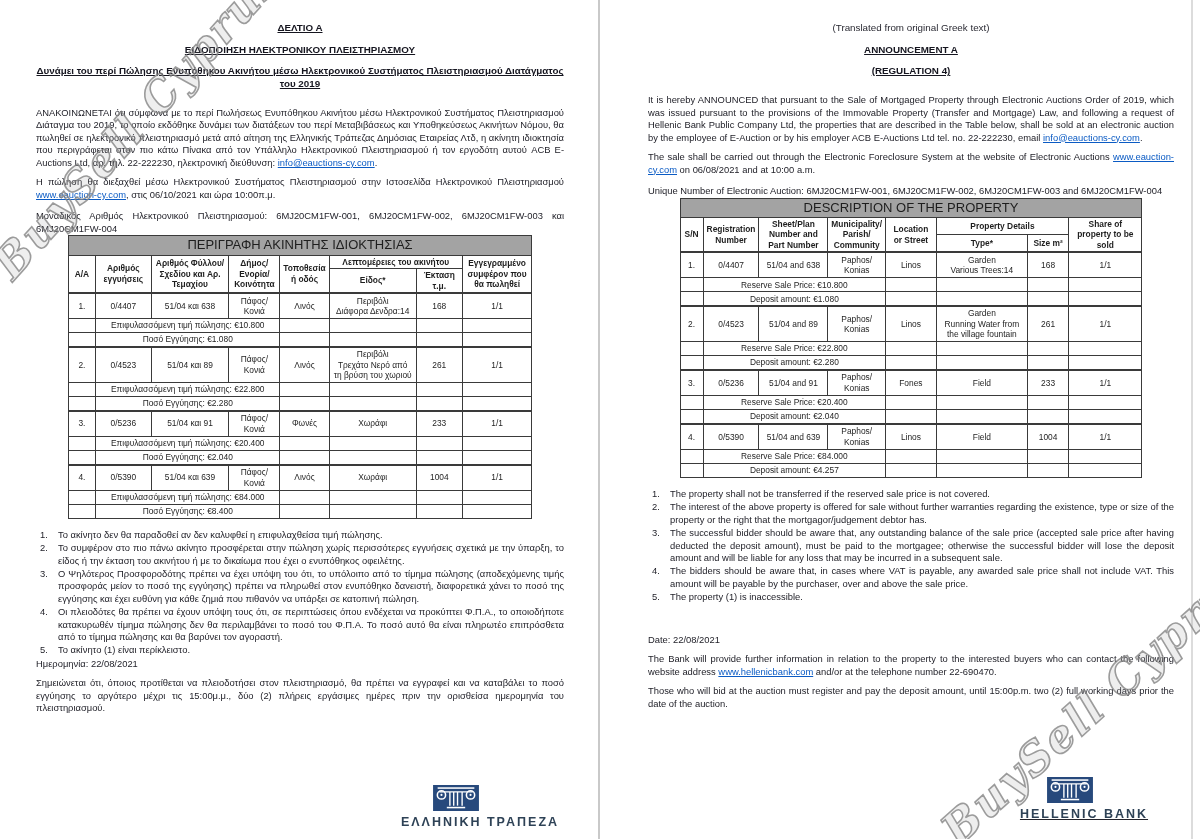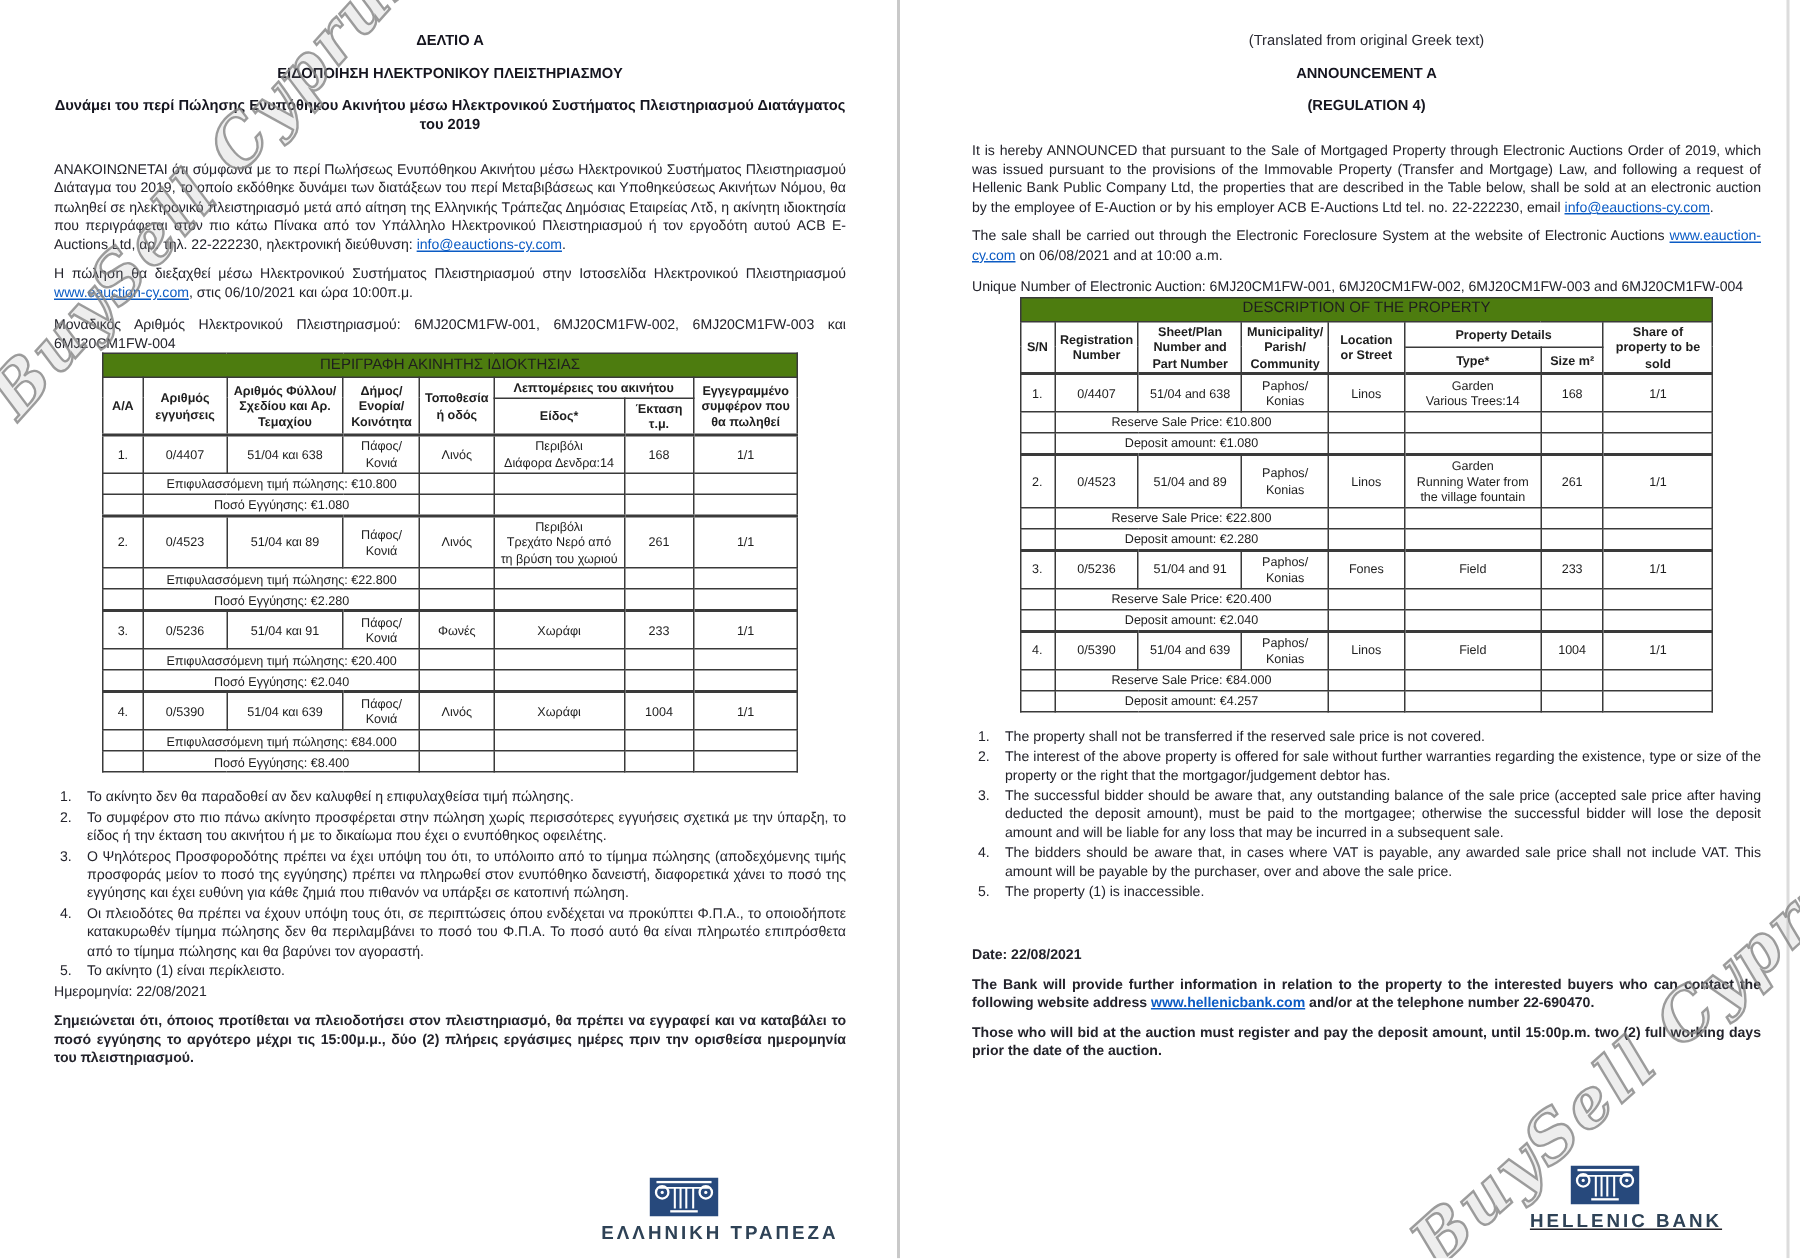--- a/index.html
+++ b/index.html
@@ -3,37 +3,37 @@
 <meta charset="utf-8">
 <style>
   html,body{margin:0;padding:0;background:#fff;}
   .sheet{position:relative;width:1200px;height:839px;background:#fff;overflow:hidden;
          font-family:"Liberation Sans",sans-serif;color:#23232b;}
   .page{position:absolute;top:0;height:839px;overflow:hidden;box-sizing:border-box;}
   .page-left{left:0;width:600px;border-right:2px solid #c9c9c9;padding:22px 34px 0 36px;}
   .page-right{left:602px;width:598px;padding:22px 26px 0 46px;}
   .edge-line{position:absolute;top:0;bottom:0;right:7px;width:2px;background:#dcdcdc;}
 
-  .chead{text-align:center;font-weight:bold;
+  .chead{text-align:center;font-weight:bold;text-decoration:underline;
          font-size:9.8px;margin:0 0 9px 0;color:#15151f;line-height:1.3;}
   .chead.plain{text-decoration:none;font-weight:normal;color:#2a2a33;}
   .t3{margin-bottom:16px;}
 
   p.body{font-size:9.4px;line-height:1.33;text-align:justify;margin:0 0 7px 0;}
   p.gap{margin-bottom:9px;}
   p.gap2{margin-bottom:0;}
-  p.bold{font-weight:bold;}
+  p.bold{font-weight:normal;}
   .datep{margin-top:18px;margin-bottom:14px;text-align:left;}
   a.lnk{color:#0b5bc4;text-decoration:underline;cursor:pointer;}
 
   table.prop{border-collapse:collapse;width:88%;margin:0 auto 10px auto;font-size:8.4px;color:#1e1e1e;}
   table.prop td,table.prop th{border:1px solid #3a3a3a;padding:1px 3px;text-align:center;
      vertical-align:middle;line-height:1.25;font-weight:normal;}
   table.prop th{font-weight:bold;}
-  td.caption{background:#4d7c0f;font-weight:bold;font-size:10px;height:13px;}
+  td.caption{background:#a3a3a3;font-weight:bold;font-size:13px;height:13px;}
   tr.prow td{height:22px;}
   tr.srow td{height:11px;}
   tr.gstart td{border-top:2px solid #3a3a3a;}
   td.sub{text-align:left;font-weight:bold;padding-left:6px;}
   .pre{white-space:pre-line;}
 
   .notes{margin-top:10px;font-size:9.4px;}
   .note{display:flex;margin-bottom:1px;}
   .nnum{flex:0 0 22px;padding-left:4px;box-sizing:border-box;}
   .nbody{flex:1;text-align:justify;line-height:1.32;}

